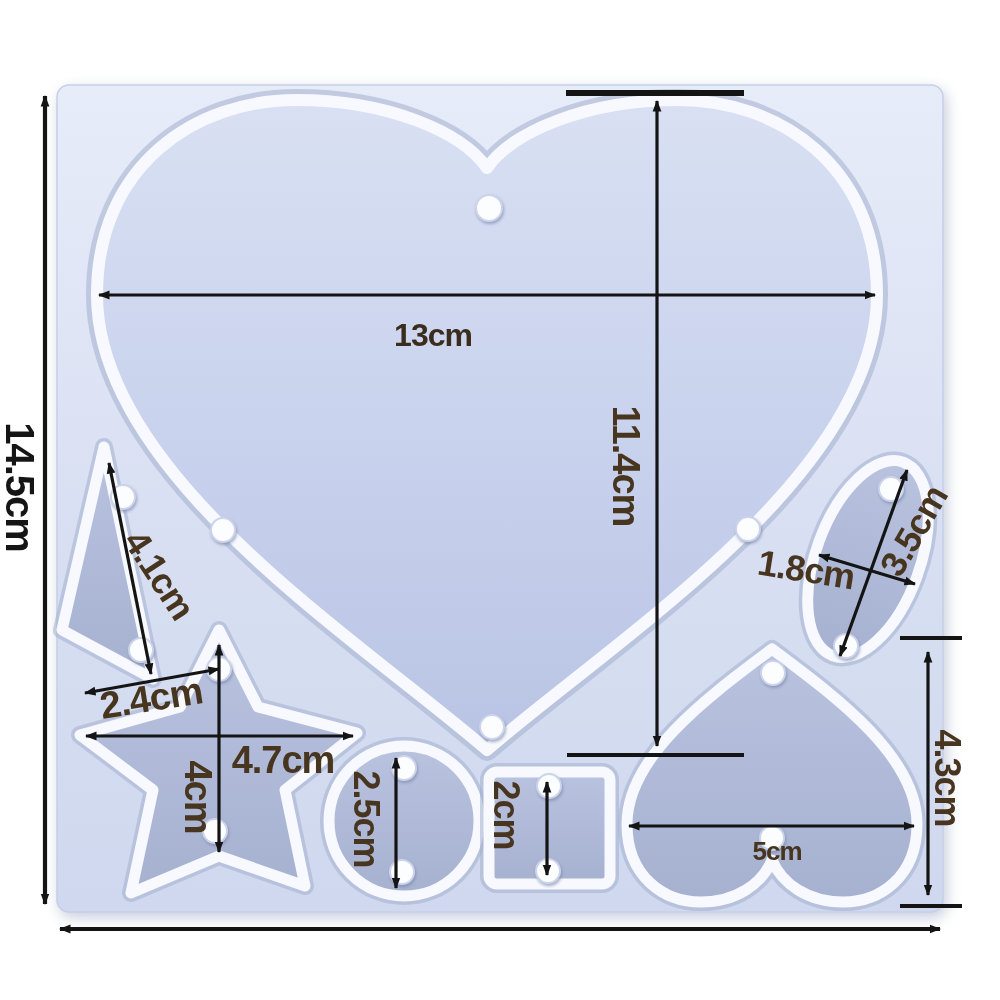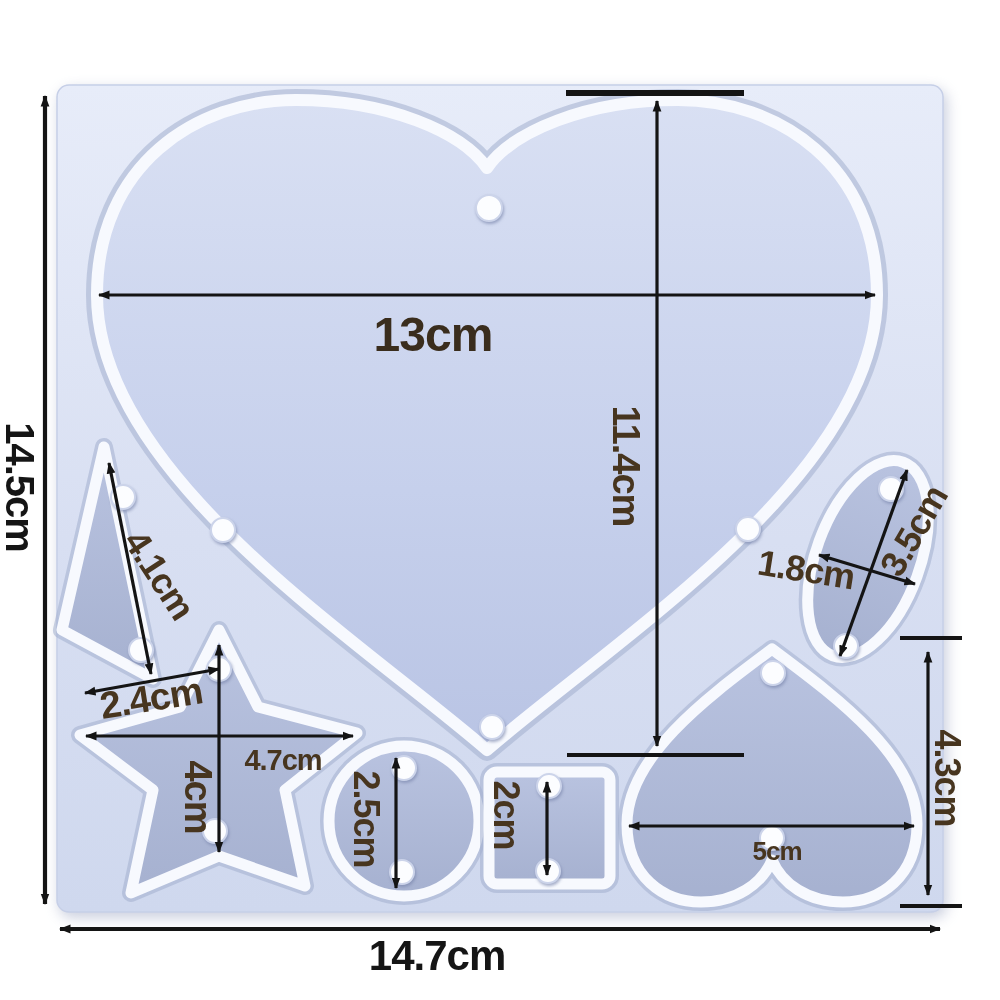--- a/index.html
+++ b/index.html
@@ -120,26 +120,25 @@
   <line class="dim" x1="219" y1="645" x2="219" y2="852" marker-start="url(#ah)" marker-end="url(#ah)"></line>
   <line class="dim" x1="396" y1="758" x2="396" y2="888" marker-start="url(#ah)" marker-end="url(#ah)"></line>
   <line class="dim" x1="547" y1="782" x2="547" y2="875" marker-start="url(#ah)" marker-end="url(#ah)"></line>
   <line class="dim" x1="629" y1="826" x2="914" y2="826" marker-start="url(#ah)" marker-end="url(#ah)"></line>
   <line class="dim" x1="928" y1="652" x2="928" y2="895" marker-start="url(#ah)" marker-end="url(#ah)"></line>
   <line class="dim" x1="840" y1="656" x2="907" y2="470" marker-start="url(#ah)" marker-end="url(#ah)"></line>
   <line class="dim" x1="819" y1="555" x2="915" y2="584" marker-start="url(#ah)" marker-end="url(#ah)"></line>
 </svg>
 
   <div class="dim-label black" style="left:20px;top:487px;--r:90deg;font-size:40px">14.5cm</div>
-  <div class="dim-label black" style="left:437px;top:956px;font-size:42px">14.7cm</div>
-  <div class="dim-label dark" style="left:433px;top:335px;font-size:48px">13cm</div>
+  <div class="dim-label dark" style="left:433px;top:335px;font-size:32px">13cm</div>
   <div class="dim-label" style="left:626px;top:466px;--r:90deg;font-size:38px">11.4cm</div>
   <div class="dim-label" style="left:159px;top:575px;--r:57deg;font-size:36px">4.1cm</div>
   <div class="dim-label" style="left:151px;top:698px;--r:-9deg;font-size:38px">2.4cm</div>
-  <div class="dim-label" style="left:283px;top:760px;font-size:29px">4.7cm</div>
+  <div class="dim-label" style="left:283px;top:760px;font-size:38px">4.7cm</div>
   <div class="dim-label" style="left:198px;top:797px;--r:90deg;font-size:38px">4cm</div>
   <div class="dim-label" style="left:366px;top:819px;--r:90deg;font-size:36px">2.5cm</div>
   <div class="dim-label" style="left:506px;top:815px;--r:90deg;font-size:36px">2cm</div>
   <div class="dim-label" style="left:777px;top:851px;font-size:26px">5cm</div>
   <div class="dim-label" style="left:947px;top:778px;--r:90deg;font-size:36px">4.3cm</div>
   <div class="dim-label" style="left:914px;top:531px;--r:-60deg;font-size:36px">3.5cm</div>
   <div class="dim-label" style="left:806px;top:570px;--r:9deg;font-size:36px">1.8cm</div>
 </div>
 
 </body></html>

